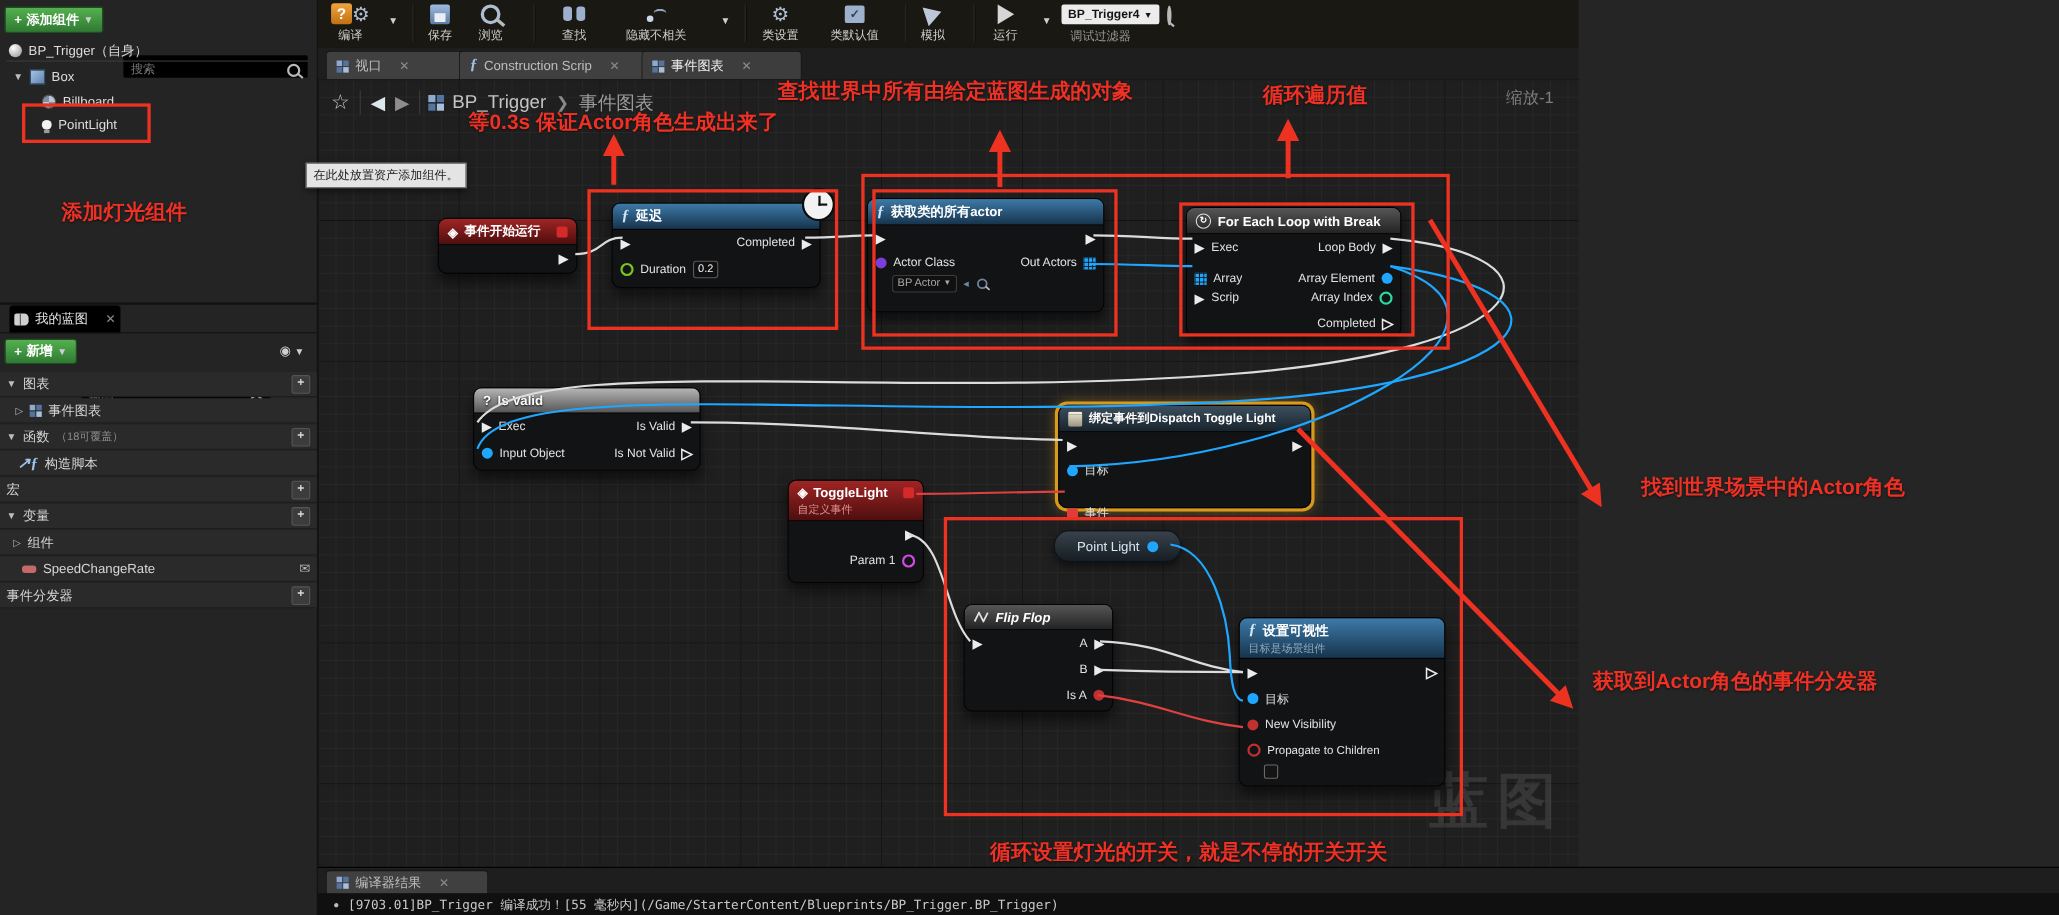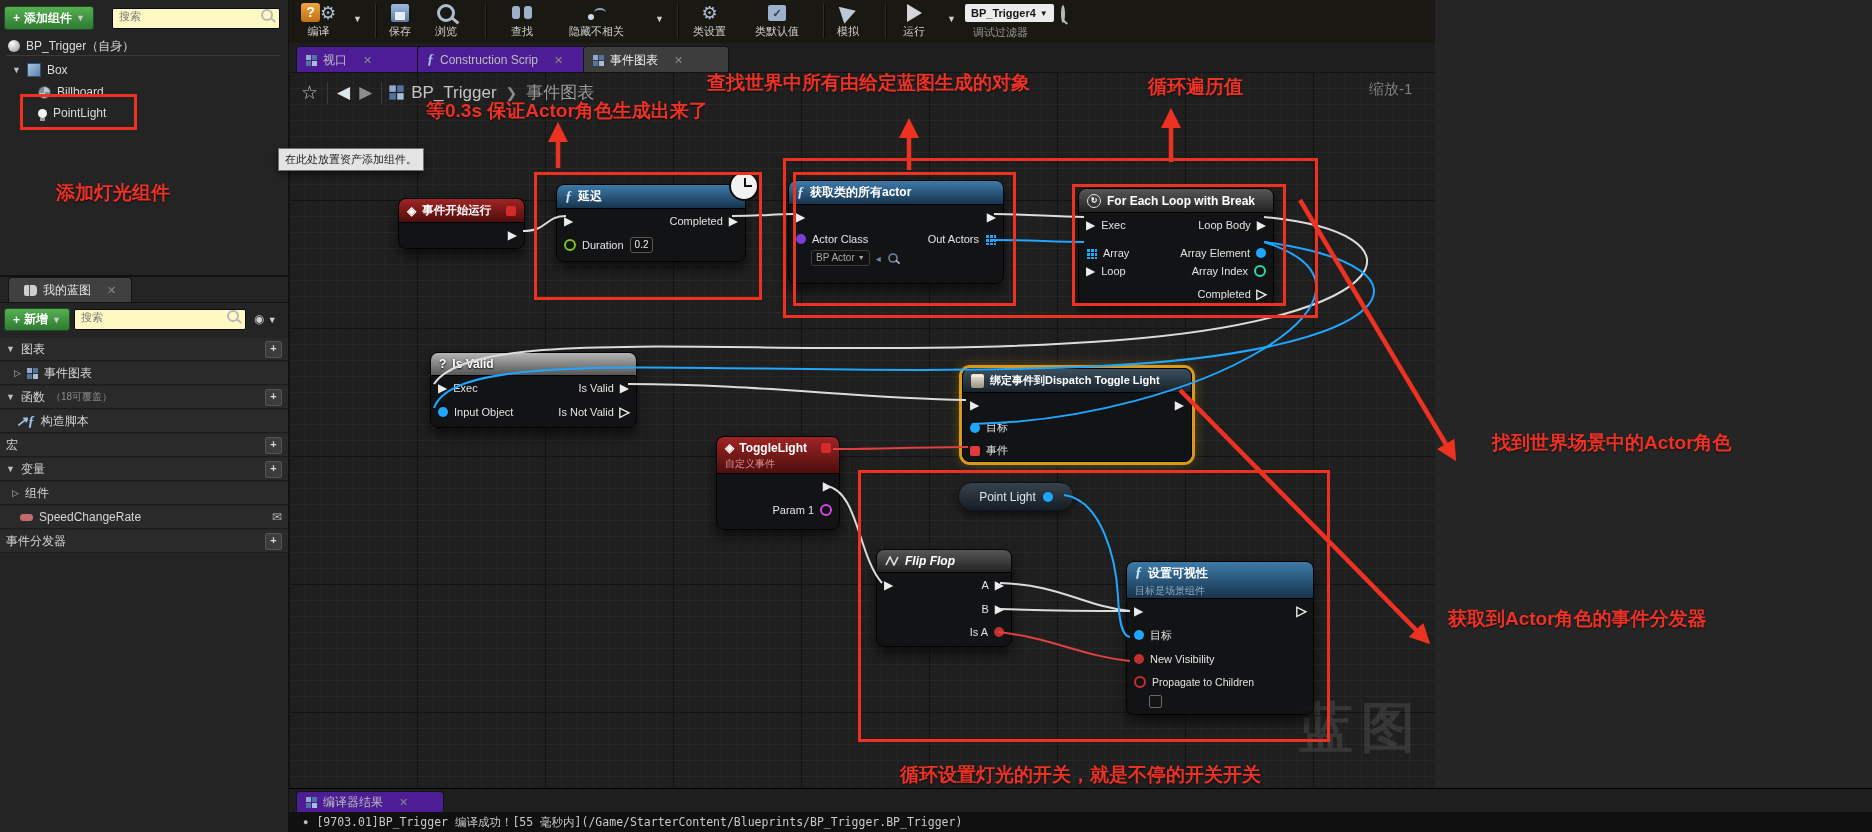--- a/index.html
+++ b/index.html
@@ -6,39 +6,39 @@
   #app{position:relative;width:1872px;height:832px;overflow:hidden;
        background:#252525;font-family:"Liberation Sans",sans-serif;
        -webkit-font-smoothing:antialiased;color:#ddd;font-size:12px;}
   .abs{position:absolute;}
 
   
   #left-col{left:0;top:0;width:288px;height:832px;background:#242424;border-right:1px solid #111;}
   .green-btn{display:flex;align-items:center;gap:4px;background:linear-gradient(#55b04f,#2f7a33);
              border:1px solid #1d4d20;border-radius:3px;color:#fff;font-weight:bold;font-size:12px;
              padding:0 8px;height:24px;box-sizing:border-box;}
-  .searchbox{display:flex;align-items:flex-start;background:#fef9c3;border:1px solid #0b0b0b;border-radius:2px;
-             color:#777;font-size:11px;padding:0 6px;box-sizing:border-box;}
+  .searchbox{display:flex;align-items:flex-end;background:#000000;border:1px solid #0b0b0b;border-radius:2px;
+             color:#777;font-size:11px;padding:0 6px;box-sizing:border-box;margin-top:42px;}
   .searchbox .ph{flex:1;}
   .mag{width:8px;height:8px;border:2px solid #b9b9b9;border-radius:50%;position:relative;flex:none;}
   .mag::after{content:'';position:absolute;width:6px;height:2px;background:#b9b9b9;
               right:-5px;bottom:-2px;transform:rotate(40deg);}
   .caret{color:#cfcfcf;font-size:9px;}
   .comp-row{display:flex;align-items:center;gap:6px;color:#dcdcdc;font-size:12px;height:20px;}
   .sphere{width:12px;height:12px;border-radius:50%;background:radial-gradient(circle at 35% 30%,#fff,#8e8e8e);}
   .cube{width:12px;height:12px;background:linear-gradient(135deg,#a8c4e4,#5d82ad);border:1px solid #33506e;}
   .bulb{width:9px;height:9px;border-radius:50%;background:#f2f2f2;position:relative;}
   .bulb::after{content:'';position:absolute;left:2px;top:9px;width:5px;height:3px;background:#9a9a9a;}
   .billb{width:11px;height:11px;border-radius:50%;background:repeating-conic-gradient(#b9c7d6 0 25%,#7d8ea0 0 50%);border:1px solid #555;}
   .redbox{border:3px solid #ed3222;box-sizing:border-box;z-index:40;pointer-events:none;}
   .red-note{color:#ee3124;font-weight:bold;font-size:19px;z-index:41;text-shadow:0 1px 2px rgba(0,0,0,.6);white-space:nowrap;}
 
   
-  .panel-tab{display:flex;align-items:center;gap:6px;background:#404040;border:1px solid #151515;border-bottom:none;
-             border-radius:4px 4px 0 0;padding:0 15px;height:25px;color:#e4e4e4;font-size:12px;}
+  .panel-tab{display:flex;align-items:center;gap:6px;background:#000000;border:1px solid #151515;border-bottom:none;
+             border-radius:4px 4px 0 0;padding:0 4px;height:25px;color:#e4e4e4;font-size:12px;}
   .book{width:13px;height:11px;background:#cfcfcf;border-radius:2px 4px 4px 2px;position:relative;}
   .book::after{content:'';position:absolute;left:5px;top:0;width:1px;height:11px;background:#555;}
   .closex{color:#8a8a8a;font-size:11px;margin-left:10px;}
   .mb-row{display:flex;align-items:center;gap:6px;height:23px;border-bottom:1px solid #1d1d1d;
           background:#2a2a2a;color:#d6d6d6;font-size:12px;padding:0 6px;box-sizing:border-box;}
   .plus-btn{margin-left:auto;width:15px;height:15px;background:#3c3c3c;border:1px solid #555;border-radius:2px;
             color:#d8d8d8;font-size:11px;line-height:13px;text-align:center;font-weight:bold;}
   .tri-d{color:#bdbdbd;font-size:9px;}
   .pill-var{width:13px;height:7px;border-radius:3px;background:#c46a6a;}
   .grid4{width:11px;height:11px;position:relative;flex:none;}
@@ -65,21 +65,21 @@
   .ico-list{width:18px;height:16px;background:#9db1cc;border-radius:2px;color:#2c3e55;font-size:11px;font-weight:bold;text-align:center;line-height:16px;}
   .ico-node{width:20px;height:14px;position:relative;}
   .ico-node::before{content:'';position:absolute;left:1px;top:8px;width:6px;height:6px;border-radius:50%;background:#cdd8e6;}
   .ico-node::after{content:'';position:absolute;left:7px;top:2px;width:12px;height:7px;border-top:2px solid #8fa3bd;border-radius:60% 60% 0 0;}
   .debug-dd{display:flex;align-items:center;gap:4px;background:#ececec;color:#151515;border-radius:2px;
             font-size:11px;font-weight:bold;padding:1px 6px;height:16px;}
 
   
   #tabrow{left:289px;top:43px;width:1146px;height:29px;background:#1e1e1e;border-bottom:1px solid #000;}
   .gtab{position:absolute;top:3px;height:26px;display:flex;align-items:center;gap:6px;padding:0 9px;
-        background:#4c1d95;border:1px solid #141414;border-bottom:none;border-radius:4px 4px 0 0;
+        background:#404040;border:1px solid #141414;border-bottom:none;border-radius:4px 4px 0 0;
         color:#bdbdbd;font-size:12px;}
   .gtab.active{background:#3d3d3d;color:#f0f0f0;}
   .fico{color:#9fc3e8;font-style:italic;font-family:"Liberation Serif",serif;font-weight:bold;font-size:14px;}
 
   
   #graph{left:289px;top:72px;width:1146px;height:716px;overflow:hidden;
     background-color:#1f1f1f;
     background-image:
       linear-gradient(#131313 1px,transparent 1px),
       linear-gradient(90deg,#131313 1px,transparent 1px),
@@ -440,21 +440,21 @@
       <div class="nrow" style="height:23px;align-items:flex-end;">
         <span class="pgrid"></span>
         <span>Array</span>
         <span class="rgt">
             <span>Array Element</span>
         <span class="pdot" style="background:#1fa7ff;"></span>
           </span>
       </div>
       <div class="nrow" style="height:23px;">
         <span class="pexec">▶</span>
-        <span>Loop</span>
+        <span>Scrip</span>
         <span class="rgt">
             <span>Array Index</span>
         <span class="pring" style="border-color:#2fd6a0;"></span>
           </span>
       </div>
       <div class="nrow" style="height:23px;">
         <span class="rgt">
             <span>Completed</span>
         <span class="pexec hollow">▶</span>
           </span>
@@ -492,21 +492,21 @@
       <div class="nrow" style="height:23px;">
         <span class="pexec">▶</span>
         <span class="rgt">
             <span class="pexec">▶</span>
           </span>
       </div>
       <div class="nrow" style="height:23px;">
         <span class="pdot" style="background:#1fa7ff;"></span>
         <span>目标</span>
       </div>
-      <div class="nrow" style="height:23px;">
+      <div class="nrow" style="height:23px;margin-top:16px;">
         <span class="psq" style="background:#e23b3b;"></span>
         <span>事件</span>
       </div>
     </div>
 
     <div class="node" style="left:427px;top:364px;width:122px;height:92px;">
       <div class="nhead h-ev two">
         <span style="display:flex;align-items:center;gap:5px;width:100%;">
           <span>◈</span>
           <span>ToggleLight</span>

